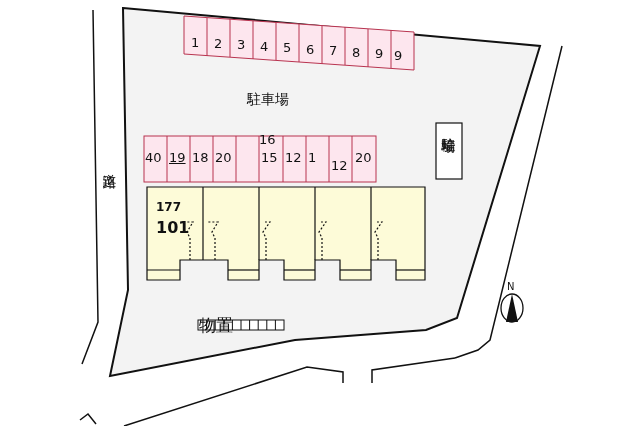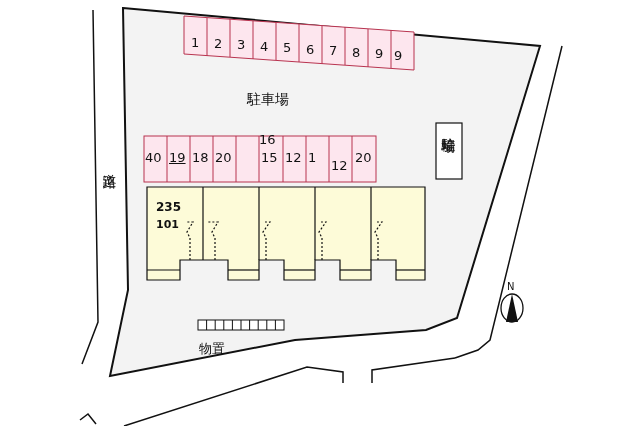--- a/index.html
+++ b/index.html
@@ -109,16 +109,16 @@
 <div class="lbl num" style="left:238px;top:132px;margin-left:21px;">16</div>
 <div class="lbl num" style="left:261px;top:150px;">15</div>
 <div class="lbl num" style="left:285px;top:150px;">12</div>
 <div class="lbl num" style="left:308px;top:150px;">1</div>
 <div class="lbl num" style="left:331px;top:150px;margin-top:8px;">12</div>
 <div class="lbl num" style="left:355px;top:150px;">20</div>
 
 <div class="lbl" style="left:247px;top:91px;font-size:14px;">駐車場</div>
 <div class="lbl vert" style="left:440px;top:126px;">駐輪場</div>
 <div class="lbl vert" style="left:101px;top:163px;">道路</div>
-<div class="lbl" style="left:199px;top:340px;font-size:13px;">物置</div>
-<div class="lbl" style="left:156px;top:200px;font-size:12px;font-weight:bold;">235</div>
-<div class="lbl" style="left:156px;top:218px;font-size:11px;font-weight:bold;">101</div>
+<div class="lbl" style="left:199px;top:314px;font-size:17px;">物置</div>
+<div class="lbl" style="left:156px;top:200px;font-size:12px;font-weight:bold;">177</div>
+<div class="lbl" style="left:156px;top:218px;font-size:16px;font-weight:bold;">101</div>
 <div class="lbl" style="left:507px;top:281px;font-size:10px;">N</div>
 
 </body></html>

